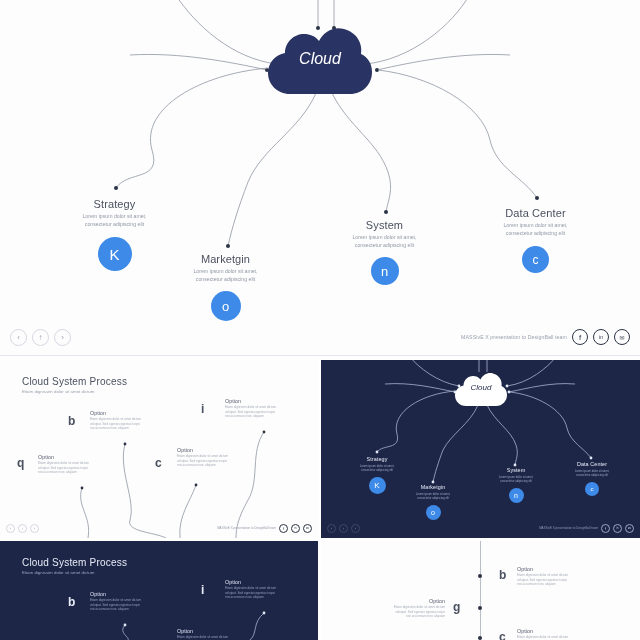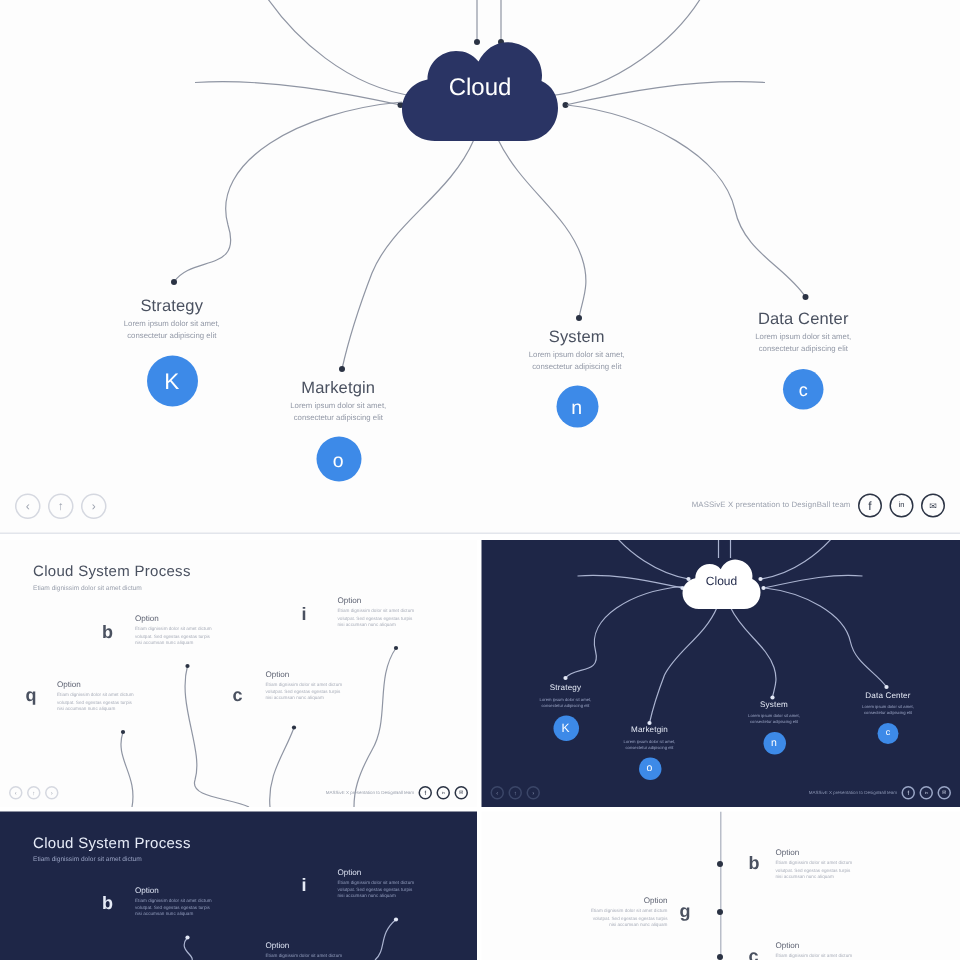--- a/index.html
+++ b/index.html
@@ -29,21 +29,21 @@
   .dark .soc{border-color:#9aa6c6;color:#cfd6ea;}
 
   
   #slide1{left:0;top:0;width:640px;height:356px;}
   #slide1 .footer{height:30px;bottom:4px;padding:0 10px;box-sizing:border-box;}
   #slide1 .navbtn{width:15px;height:15px;font-size:8px;margin-right:5px;}
   #slide1 .soc{width:14px;height:14px;font-size:8px;margin-left:5px;}
   #slide1 .credit-text{font-size:5.2px;letter-spacing:.1px;}
   #slide1 .hairline{bottom:0;}
 
-  .cloud{position:absolute;}
+  .cloud{position:absolute;font-style:italic;}
   .cloud-label{position:absolute;left:0;right:0;text-align:center;
                color:#ffffff;font-weight:400;}
   .dark .cloud-label{color:#1e2647;}
 
   .node{position:absolute;text-align:center;}
   .node-title{font-size:11px;color:#4a5160;font-weight:400;letter-spacing:.1px;}
   .dark .node-title{color:#e6ebf7;}
   .node-desc{font-size:5.2px;color:#9298a6;line-height:1.55;margin-top:2px;}
   .dark .node-desc{color:#9aa4c4;}
   .bubble{border-radius:50%;background:#3d8ae8;color:#fff;

